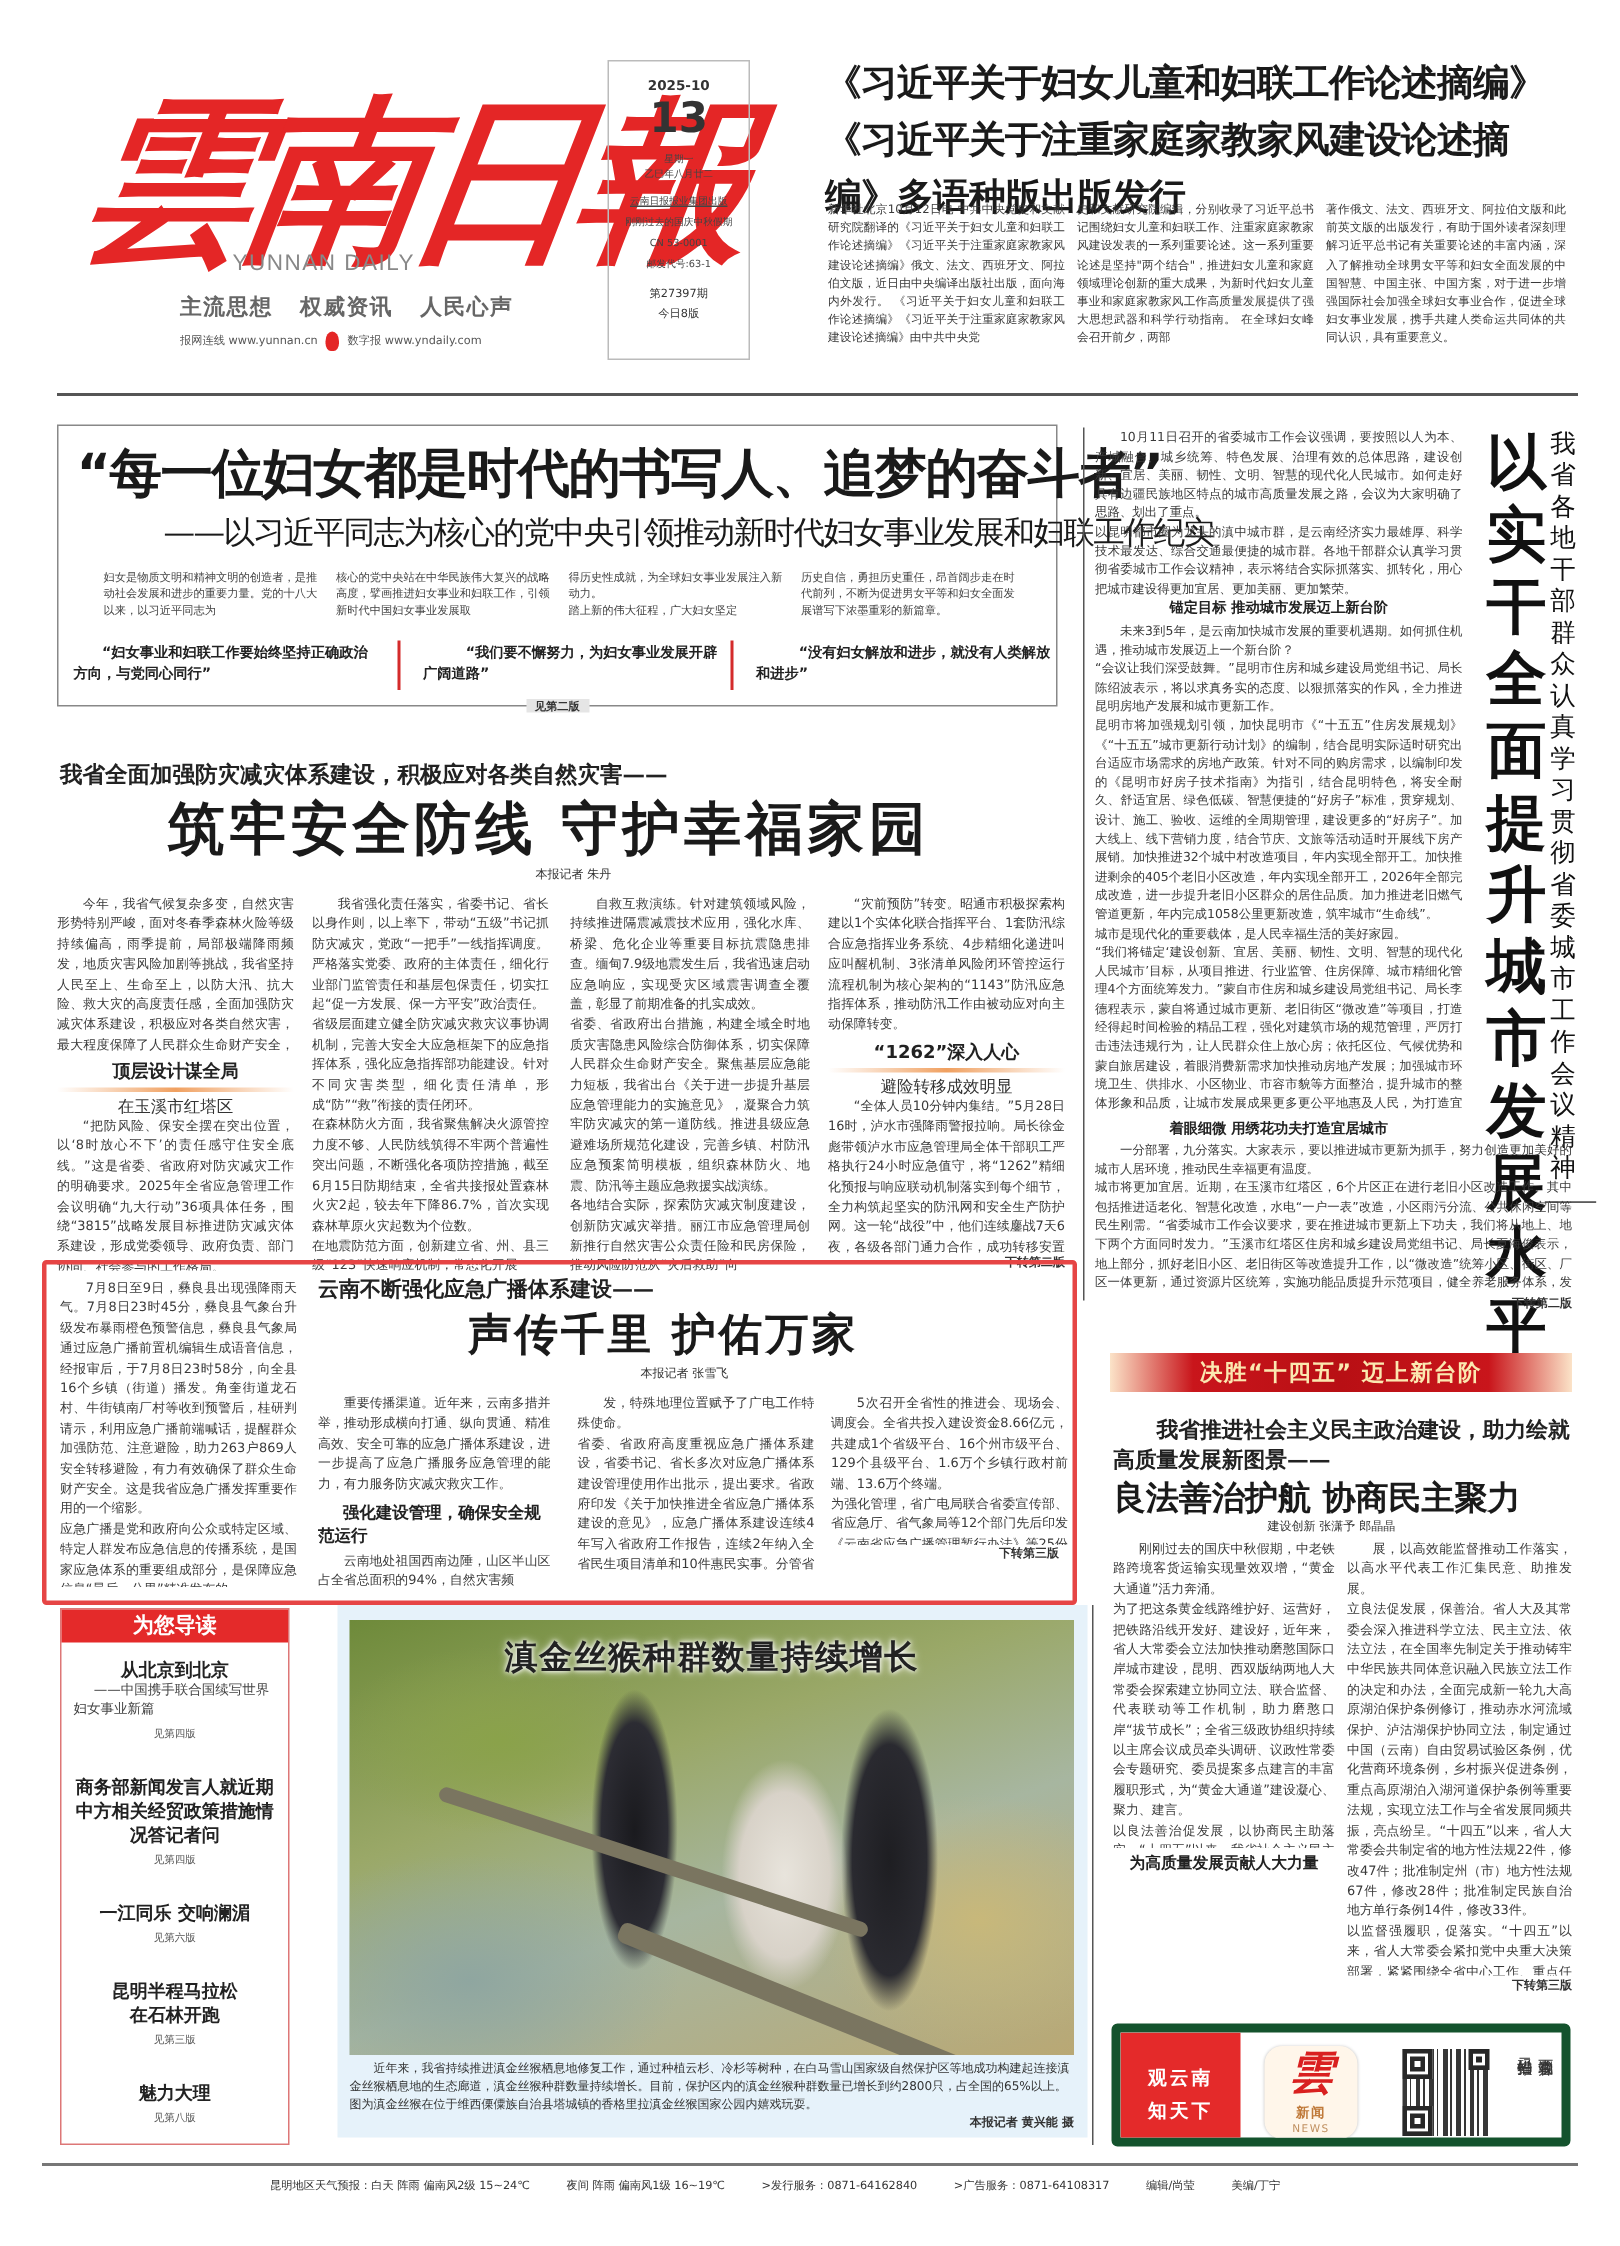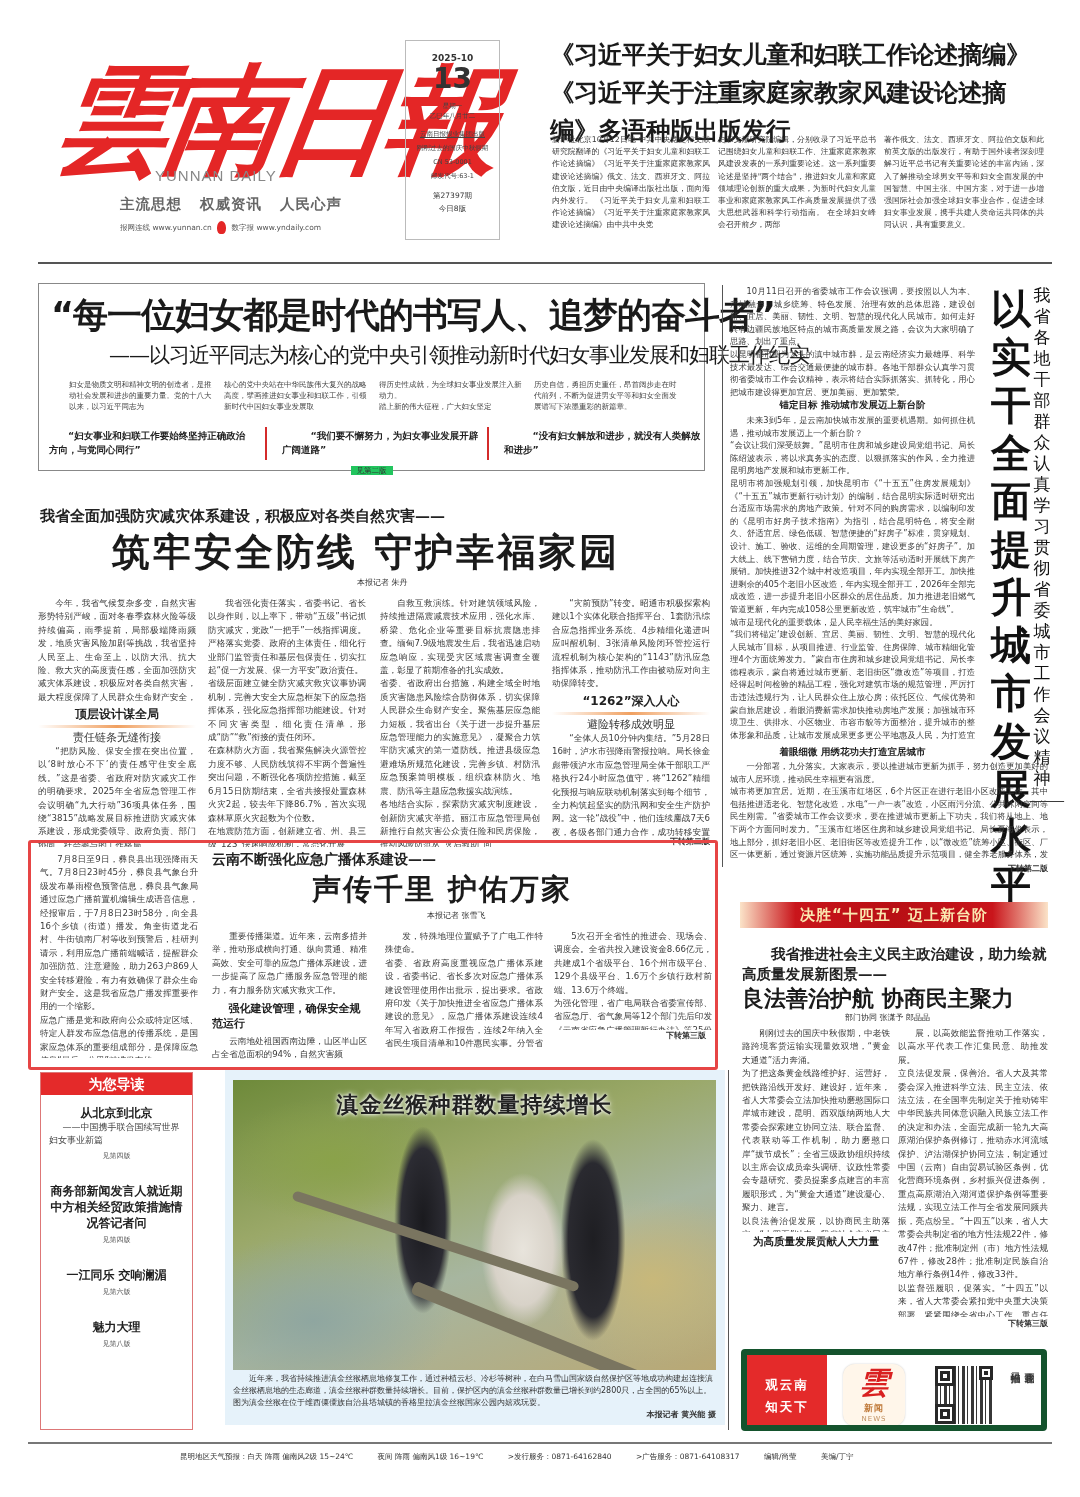--- a/index.html
+++ b/index.html
@@ -31,21 +31,21 @@
   .rule { background: #555; height: 2px; }
 
   
   .feature { left: 38px; top: 283px; width: 667px; height: 188px; border: 1.5px solid #888; }
   .feature-title { position: absolute; left: 12px; top: 8px; font-size: 35px; font-weight: bold; color: #1a1a1a; white-space: nowrap; letter-spacing: -1px; }
   .feature-sub { position: absolute; left: 70px; top: 57px; font-size: 21px; color: #1a1a1a; white-space: nowrap; font-family: "DejaVu Serif", serif; letter-spacing: -1px; }
   .feature-col { position: absolute; top: 95px; width: 145px; font-size: 7.5px; line-height: 11px; color: #444; }
   .quote { position: absolute; top: 145px; width: 205px; font-size: 9.5px; font-weight: bold; color: #222; line-height: 14px; }
   .redbar { position: absolute; top: 143px; width: 2px; height: 33px; background: #d42b2b; }
   .see-second { position: absolute; left: 0; right: 0; bottom: -6px; text-align: center; font-size: 7.5px; color: #333; }
-  .see-second span { background: #22c55e; padding: 0 6px; }
+  .see-second span { background: #e5e5e5; padding: 0 6px; font-weight: bold; }
 
   
   .kicker { font-size: 15px; font-weight: bold; color: #222; font-family: "DejaVu Serif", serif; white-space: nowrap; }
   .big-head { font-size: 38px; font-weight: bold; color: #1a1a1a; letter-spacing: 3px; white-space: nowrap; }
   .byline { font-size: 8px; color: #333; }
   .sub-h1 { font-size: 12px; font-weight: bold; color: #222; text-align: center; }
   .sub-h2 { font-size: 11px; color: #333; text-align: center; }
   .orange-rule { height: 3px; background: linear-gradient(90deg, #fff, #f0a060, #fff); margin: 2px 0; }
 
   
@@ -162,21 +162,21 @@
 <div class="abs kicker" style="left:40px;top:507px">我省全面加强防灾减灾体系建设，积极应对各类自然灾害——</div>
 <div class="abs big-head" style="left:112px;top:527px">筑牢安全防线 守护幸福家园</div>
 <div class="abs byline" style="left:357px;top:577px">本报记者 朱丹</div>
 
 <div class="col" style="left:38px;top:597px;width:158px;height:250px">
   <div class="body-text" style="height:106px;overflow:hidden">
       <p>今年，我省气候复杂多变，自然灾害形势特别严峻，面对冬春季森林火险等级持续偏高，雨季提前，局部极端降雨频发，地质灾害风险加剧等挑战，我省坚持人民至上、生命至上，以防大汛、抗大险、救大灾的高度责任感，全面加强防灾减灾体系建设，积极应对各类自然灾害，最大程度保障了人民群众生命财产安全，防灾减灾工作取得阶段性成效。</p>
     </div>
   <div class="sub-h1" style="margin-top:3px">顶层设计谋全局</div>
   <div class="orange-rule"></div>
-  <div class="sub-h2">责任链条无缝衔接</div>
+  <div class="sub-h2">在玉溪市红塔区</div>
   <div class="body-text">
       <p>“把防风险、保安全摆在突出位置，以‘8时放心不下’的责任感守住安全底线。”这是省委、省政府对防灾减灾工作的明确要求。2025年全省应急管理工作会议明确“九大行动”36项具体任务，围绕“3815”战略发展目标推进防灾减灾体系建设，形成党委领导、政府负责、部门协同、社会参与的工作格局。</p>
     </div>
 </div>
 <div class="col body-text" style="left:208px;top:597px;width:158px;height:250px;white-space:pre-line;text-indent:2em">我省强化责任落实，省委书记、省长以身作则，以上率下，带动“五级”书记抓防灾减灾，党政“一把手”一线指挥调度。严格落实党委、政府的主体责任，细化行业部门监管责任和基层包保责任，切实扛起“促一方发展、保一方平安”政治责任。
 省级层面建立健全防灾减灾救灾议事协调机制，完善大安全大应急框架下的应急指挥体系，强化应急指挥部功能建设。针对不同灾害类型，细化责任清单，形成“防”“救”衔接的责任闭环。
 在森林防火方面，我省聚焦解决火源管控力度不够、人民防线筑得不牢两个普遍性突出问题，不断强化各项防控措施，截至6月15日防期结束，全省共接报处置森林火灾2起，较去年下降86.7%，首次实现森林草原火灾起数为个位数。
 在地震防范方面，创新建立省、州、县三级“123”快速响应机制，常态化开展</div>
 <div class="col body-text" style="left:380px;top:597px;width:160px;height:250px;white-space:pre-line;text-indent:2em">自救互救演练。针对建筑领域风险，持续推进隔震减震技术应用，强化水库、桥梁、危化企业等重要目标抗震隐患排查。缅甸7.9级地震发生后，我省迅速启动应急响应，实现受灾区域震害调查全覆盖，彰显了前期准备的扎实成效。
 省委、省政府出台措施，构建全域全时地质灾害隐患风险综合防御体系，切实保障人民群众生命财产安全。聚焦基层应急能力短板，我省出台《关于进一步提升基层应急管理能力的实施意见》，凝聚合力筑牢防灾减灾的第一道防线。推进县级应急避难场所规范化建设，完善乡镇、村防汛应急预案简明模板，组织森林防火、地震、防汛等主题应急救援实战演练。
@@ -228,21 +228,21 @@
 </div>
 <div class="col body-text" style="left:385px;top:930px;width:158px;height:118px;white-space:pre-line;text-indent:2em">发，特殊地理位置赋予了广电工作特殊使命。
 省委、省政府高度重视应急广播体系建设，省委书记、省长多次对应急广播体系建设管理使用作出批示，提出要求。省政府印发《关于加快推进全省应急广播体系建设的意见》，应急广播体系建设连续4年写入省政府工作报告，连续2年纳入全省民生项目清单和10件惠民实事。分管省领导牵头建立联席会议制度，</div>
 <div class="col body-text" style="left:554px;top:930px;width:158px;height:100px;white-space:pre-line;text-indent:2em">5次召开全省性的推进会、现场会、调度会。全省共投入建设资金8.66亿元，共建成1个省级平台、16个州市级平台、129个县级平台、1.6万个乡镇行政村前端、13.6万个终端。
 为强化管理，省广电局联合省委宣传部、省应急厅、省气象局等12个部门先后印发《云南省应急广播管理暂行办法》等25份文件。</div>
 <div class="abs jump" style="left:620px;top:1030px;width:86px">下转第三版</div>
 
 <div class="abs banner"><span>决胜“十四五” 迈上新台阶</span></div>
 <div class="abs serif" style="left:742px;top:944px;width:306px;font-size:14.5px;line-height:20px;color:#222;font-weight:bold;text-indent:2em">我省推进社会主义民主政治建设，助力绘就高质量发展新图景——</div>
 <div class="abs big-head" style="left:742px;top:984px;font-size:22px;letter-spacing:0">良法善治护航 协商民主聚力</div>
-<div class="abs byline" style="left:845px;top:1012px">部门协同 张潇予 郎晶晶</div>
+<div class="abs byline" style="left:845px;top:1012px">建设创新 张潇予 郎晶晶</div>
 <div class="col" style="left:742px;top:1027px;width:148px;height:300px">
   <div class="body-text" style="height:205px;overflow:hidden;white-space:pre-line;text-indent:2em">刚刚过去的国庆中秋假期，中老铁路跨境客货运输实现量效双增，“黄金大通道”活力奔涌。
 为了把这条黄金线路维护好、运营好，把铁路沿线开发好、建设好，近年来，省人大常委会立法加快推动磨憨国际口岸城市建设，昆明、西双版纳两地人大常委会探索建立协同立法、联合监督、代表联动等工作机制，助力磨憨口岸“拔节成长”；全省三级政协组织持续以主席会议成员牵头调研、议政性常委会专题研究、委员提案多点建言的丰富履职形式，为“黄金大通道”建设凝心、聚力、建言。
 以良法善治促发展，以协商民主助落实。“十四五”以来，我省社会主义民主政治建设迈出坚实步伐，取得显著成效。</div>
   <div class="sub-h1" style="font-size:10.5px;margin:3px 0">为高质量发展贡献人大力量</div>
 </div>
 <div class="col body-text" style="left:898px;top:1027px;width:150px;height:290px;white-space:pre-line;text-indent:2em">展，以高效能监督推动工作落实，以高水平代表工作汇集民意、助推发展。
 立良法促发展，保善治。省人大及其常委会深入推进科学立法、民主立法、依法立法，在全国率先制定关于推动铸牢中华民族共同体意识融入民族立法工作的决定和办法，全面完成新一轮九大高原湖泊保护条例修订，推动赤水河流域保护、泸沽湖保护协同立法，制定通过中国（云南）自由贸易试验区条例，优化营商环境条例，乡村振兴促进条例，重点高原湖泊入湖河道保护条例等重要法规，实现立法工作与全省发展同频共振，亮点纷呈。“十四五”以来，省人大常委会共制定省的地方性法规22件，修改47件；批准制定州（市）地方性法规67件，修改28件；批准制定民族自治地方单行条例14件，修改33件。
 以监督强履职，促落实。“十四五”以来，省人大常委会紧扣党中央重大决策部署，紧紧围绕全省中心工作、重点任务，依法高效开展监督，共审议“一府一委两院”专项工作报告108个，开展执法检查28次，开展专题调研43次，开展专题询问15次，质询5次。</div>
 <div class="abs jump" style="left:960px;top:1318px;width:88px">下转第三版</div>
@@ -254,20 +254,24 @@
     <div class="guide-desc" style="text-align:left;padding:0 8px;text-indent:1.5em">——中国携手联合国续写世界妇女事业新篇</div>
     <div class="guide-see">见第四版</div>
   </div>
   <div class="guide-item" style="margin-top:22px;padding:0 4px">
     <div class="guide-title">商务部新闻发言人就近期中方相关经贸政策措施情况答记者问</div>
     <div class="guide-see">见第四版</div>
   </div>
   <div class="guide-item" style="margin-top:22px">
     <div class="guide-title">一江同乐  交响澜湄</div>
     <div class="guide-see">见第六版</div>
+  </div>
+  <div class="guide-item" style="margin-top:22px;padding:0 30px">
+    <div class="guide-title">昆明半程马拉松在石林开跑</div>
+    <div class="guide-see">见第三版</div>
   </div>
   <div class="guide-item" style="margin-top:22px">
     <div class="guide-title">魅力大理</div>
     <div class="guide-see">见第八版</div>
   </div>
 </div>
 
 <div class="abs photo-panel"></div>
 <div class="abs photo">
   <div class="branch" style="left:60px;top:110px;width:300px;transform:rotate(18deg)"></div>

